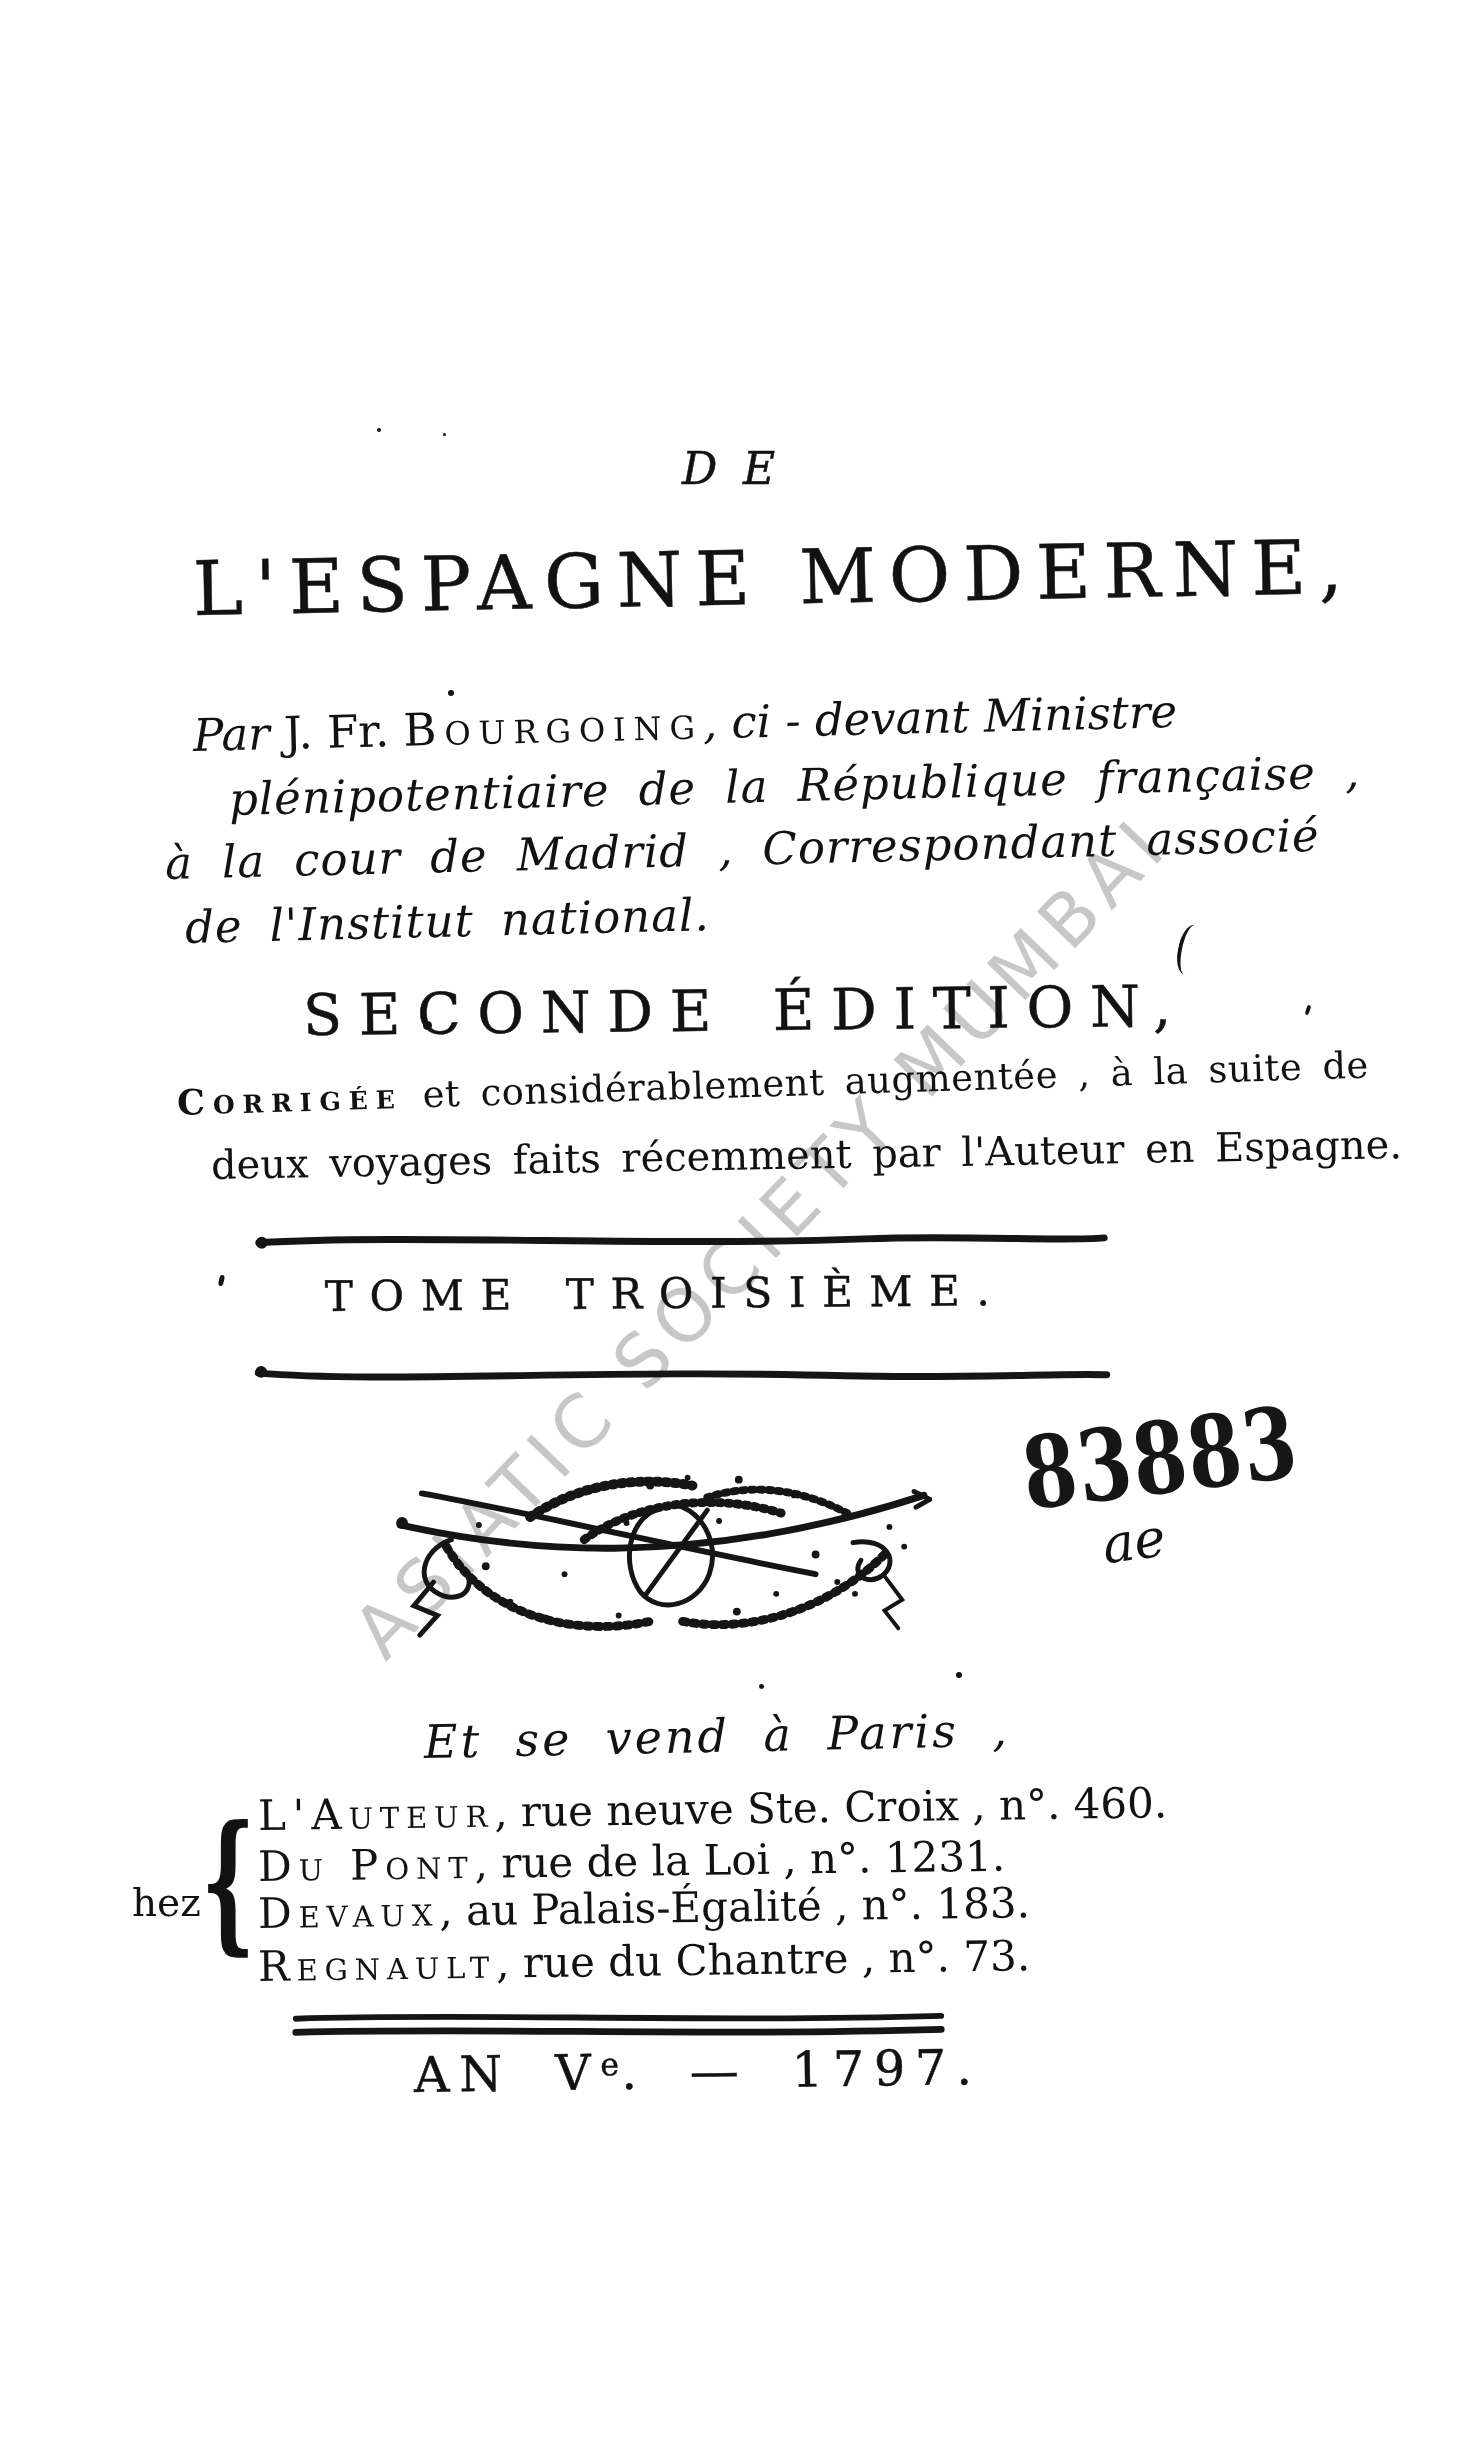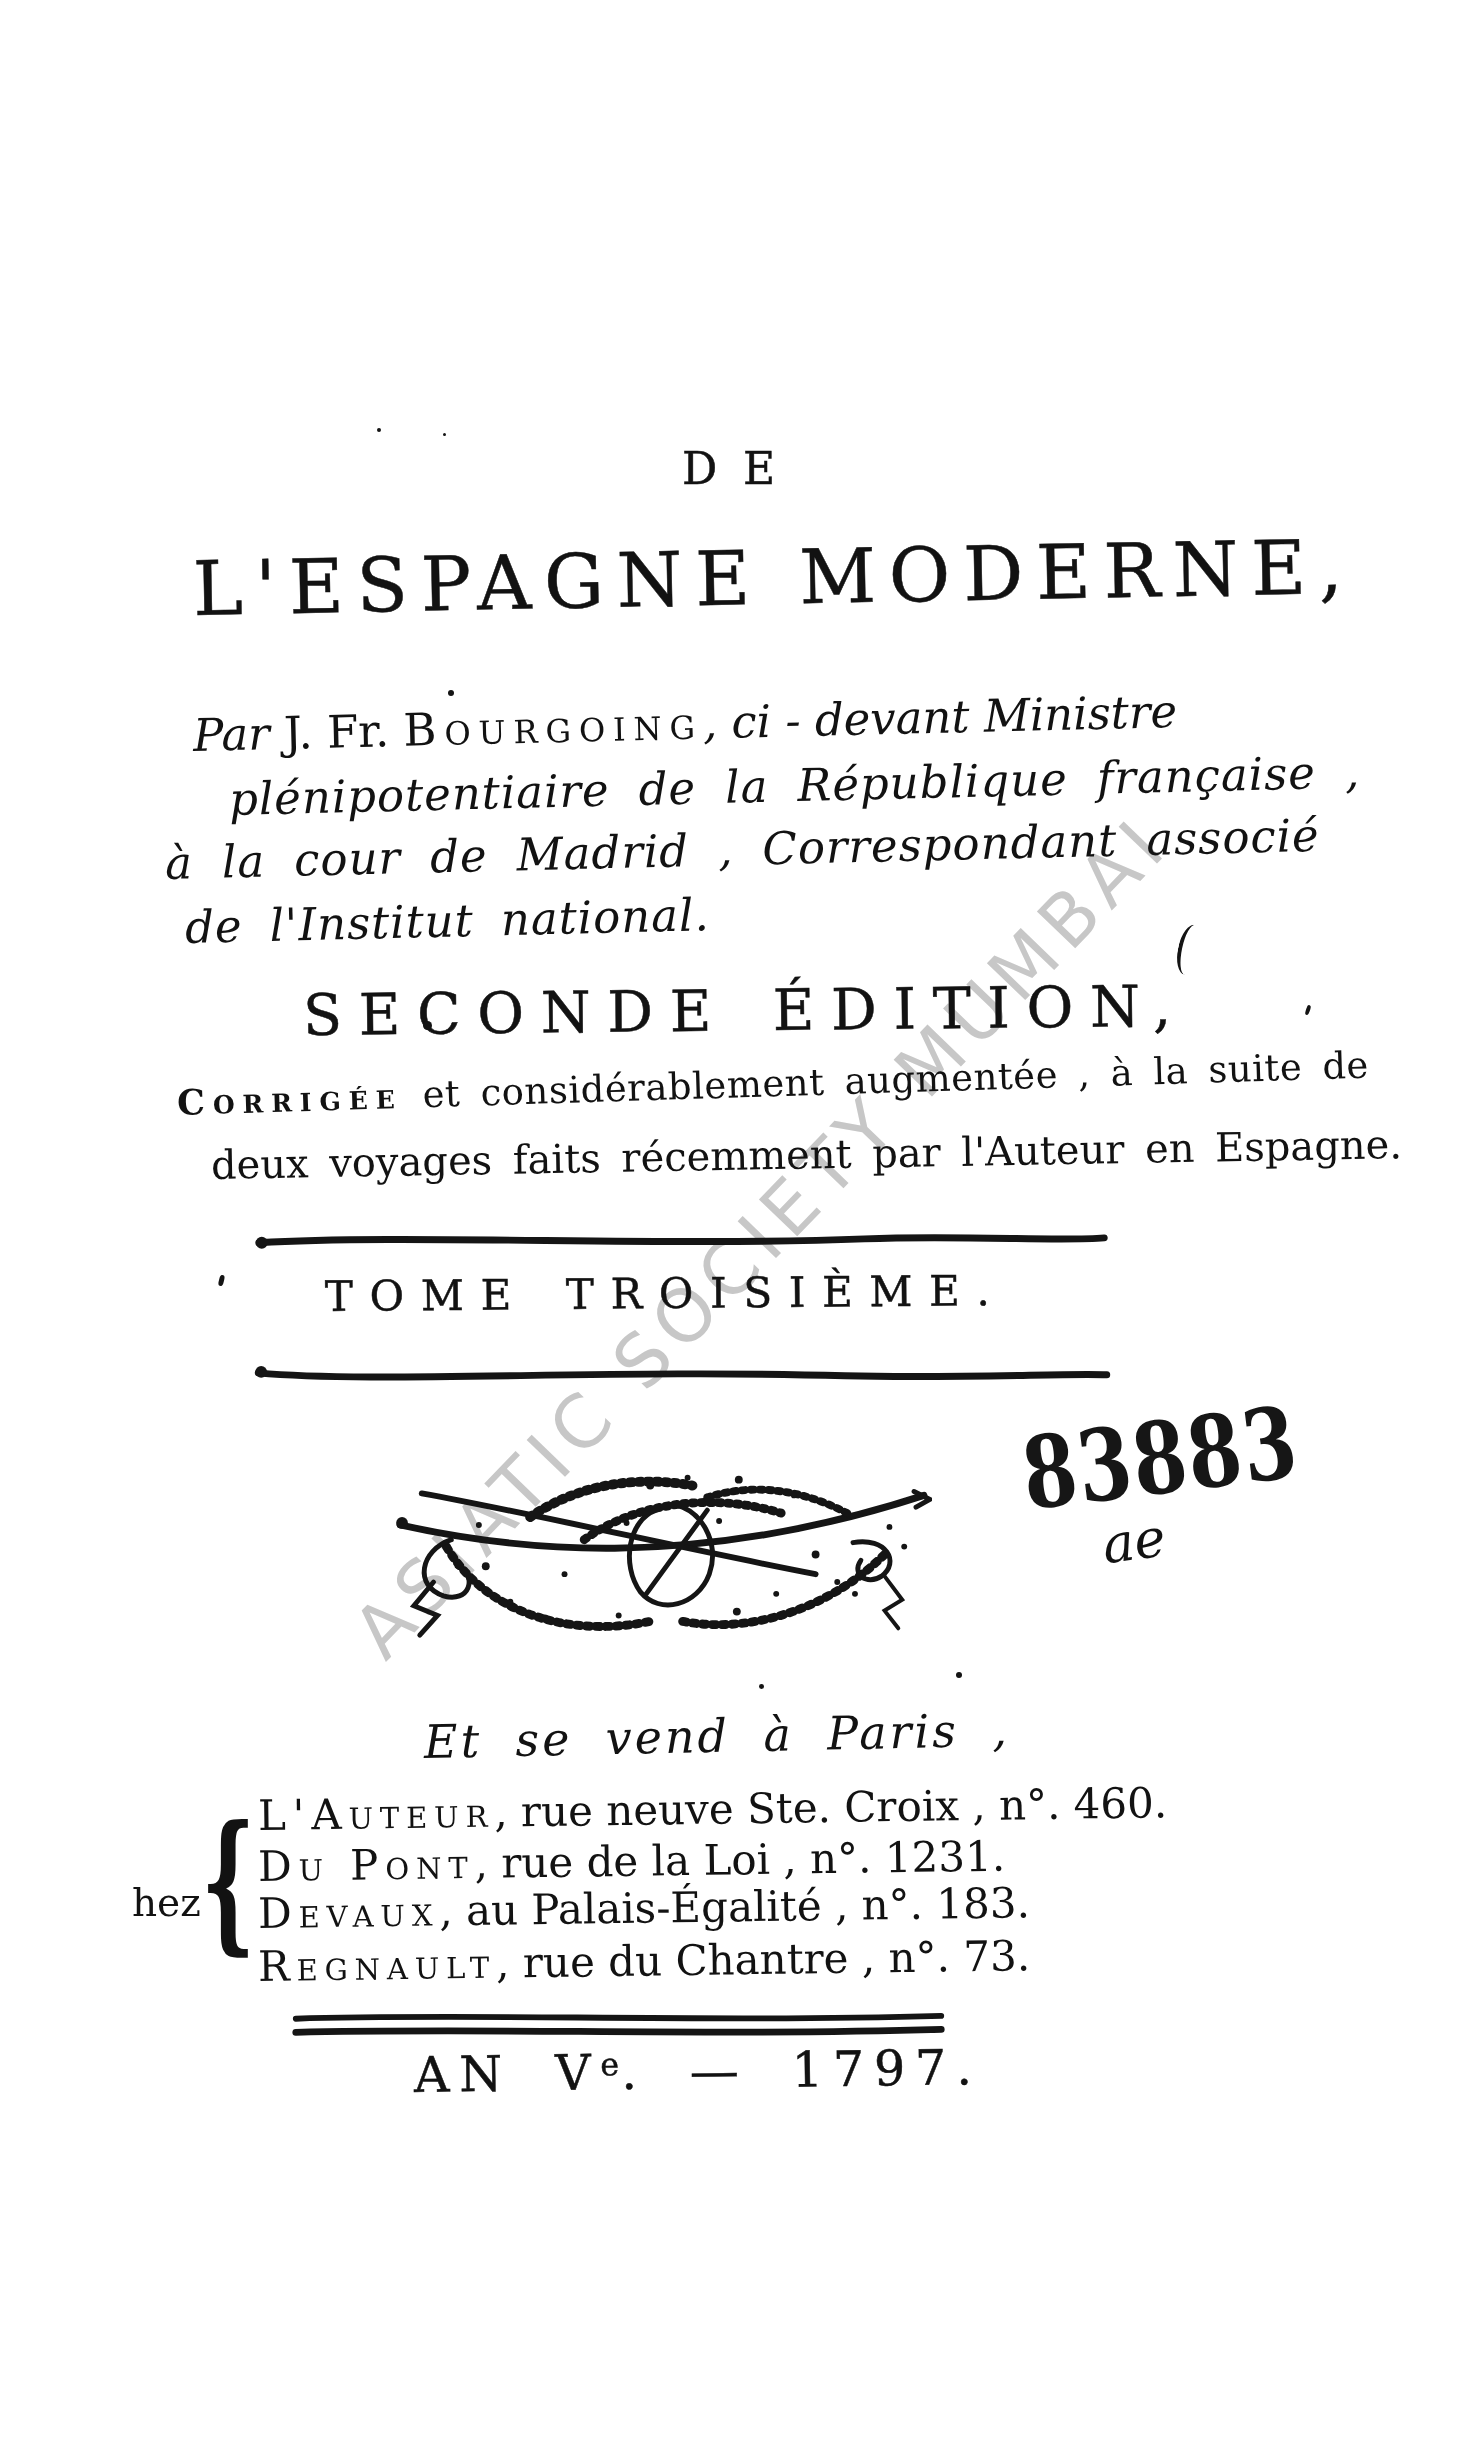--- a/index.html
+++ b/index.html
@@ -6,21 +6,21 @@
   .page{position:relative;width:1478px;height:2463px;background:#ffffff;overflow:hidden;
         font-family:"DejaVu Serif","Liberation Serif",serif;color:#121212;}
   .abs{position:absolute;white-space:nowrap;}
   .ink{-webkit-text-stroke:0.5px #141414;}
 
   .watermark{position:absolute;left:761px;top:1237px;transform:translate(-50%,-50%) rotate(-46deg);
              font-family:"DejaVu Sans","Liberation Sans",sans-serif;font-size:73px;font-weight:500;
              letter-spacing:8.9px;color:#c7c7c7;white-space:nowrap;}
 
   .title{left:323px;top:288px;font-size:110px;letter-spacing:59px;line-height:1;}
-  .de{left:682px;top:447px;font-size:44px;letter-spacing:25.6px;line-height:1;}
+  .de{left:682px;top:447px;font-size:44px;letter-spacing:25.6px;line-height:1;font-style:italic;}
   .subtitle{left:193px;top:552px;font-size:75px;letter-spacing:12.8px;line-height:1;
             transform:rotate(-1.1deg);transform-origin:left center;}
 
   .byline{font-size:45px;font-style:italic;line-height:1;transform:rotate(-1.4deg);transform-origin:left center;}
   .byline .upright{font-style:normal;}
   .byline .sc{font-style:normal;font-variant:small-caps;letter-spacing:7.9px;}
   .bl1{left:193px;top:713px;}
   .bl2{left:229px;top:777px;letter-spacing:1px;word-spacing:13.8px;}
   .bl3{left:165px;top:841px;letter-spacing:1px;word-spacing:13.8px;}
   .bl4{left:185px;top:905px;letter-spacing:1px;word-spacing:11.8px;}

